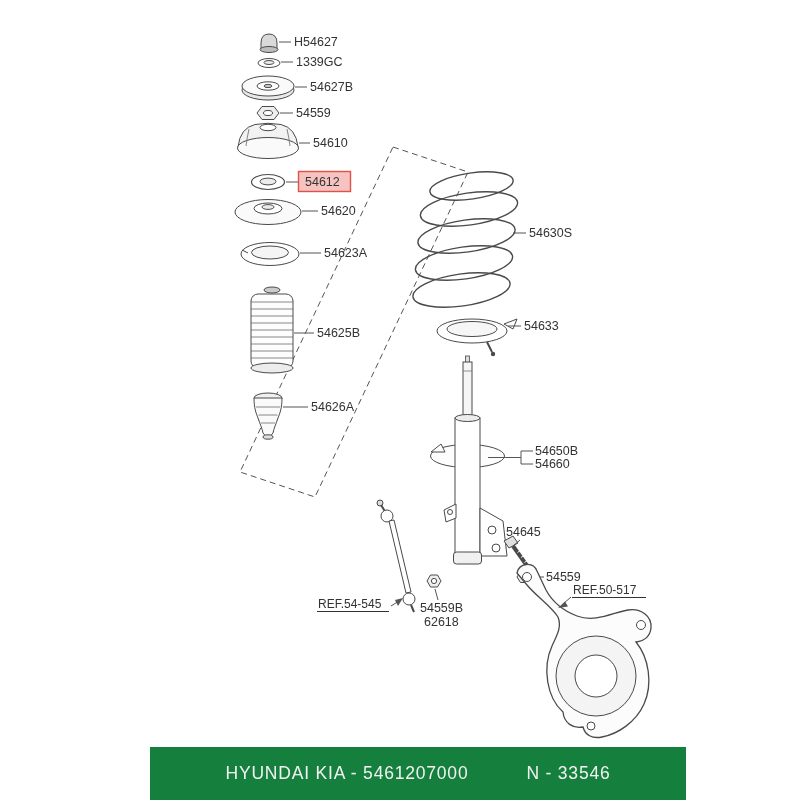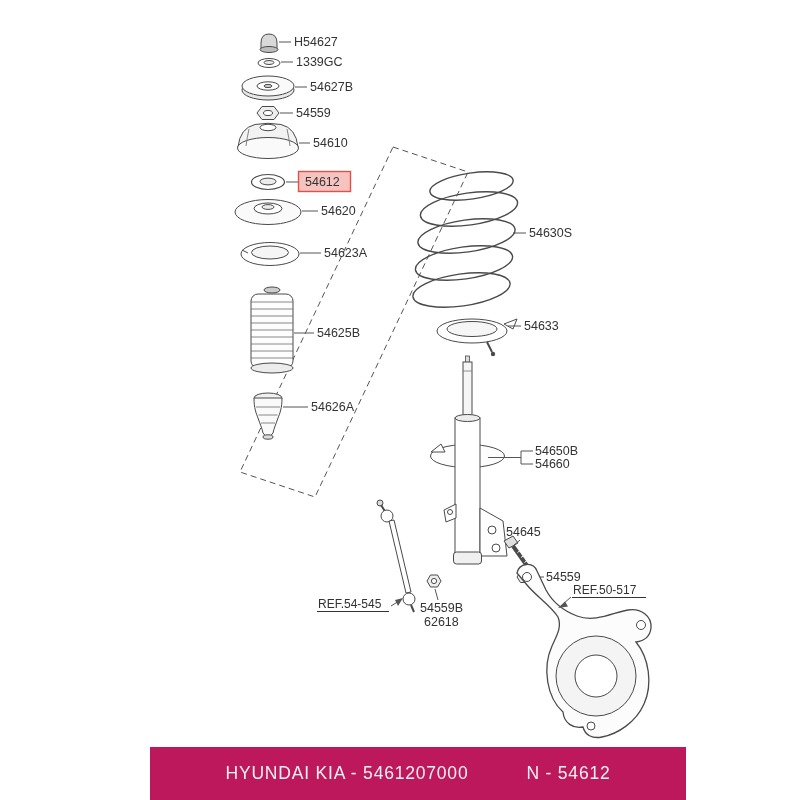--- a/index.html
+++ b/index.html
@@ -3,21 +3,21 @@
 <meta charset="utf-8">
 <style>
   * { margin:0; padding:0; box-sizing:border-box; }
   html,body { width:800px; height:800px; background:#ffffff; overflow:hidden;
               font-family:"Liberation Sans","DejaVu Sans",sans-serif; }
   .stage { position:relative; width:640px; height:800px; background:#fff; }
   svg { position:absolute; left:0; top:0; }
   svg text { font-family:"Liberation Sans","DejaVu Sans",sans-serif; font-size:12.5px; fill:#333; }
   svg text.ref { font-size:12px; }
   .footer { position:absolute; left:150px; top:747px; width:536px; height:53px;
-            background:#be185d; color:#f2f2f2; display:flex; align-items:center;
+            background:#15803d; color:#f2f2f2; display:flex; align-items:center;
             justify-content:center; gap:58px; font-size:17.5px; letter-spacing:0.8px; }
 </style>
 </head>
 <body>
 
 <div class="stage">
 
 <svg width="800" height="800" viewBox="0 0 800 800">
 
   <polygon points="393,147 468,172 315,497 240,472" fill="none" stroke="#555" stroke-width="1" stroke-dasharray="6,4"></polygon>
@@ -192,16 +192,16 @@
   </g>
   <text x="573" y="594" class="ref">REF.50-517</text>
   <line x1="572" y1="597.5" x2="646" y2="597.5" stroke="#333"></line>
   <line x1="571" y1="597" x2="563" y2="604" stroke="#555"></line>
   <polygon points="558,608 565,601.5 568,606.5" fill="#555"></polygon>
 
 </svg>
 
 <div class="footer">
   <span>HYUNDAI  KIA - 5461207000</span>
-  <span>N - 54612</span>
+  <span>N - 33546</span>
 </div>
 
 </div>
 
 </body></html>

